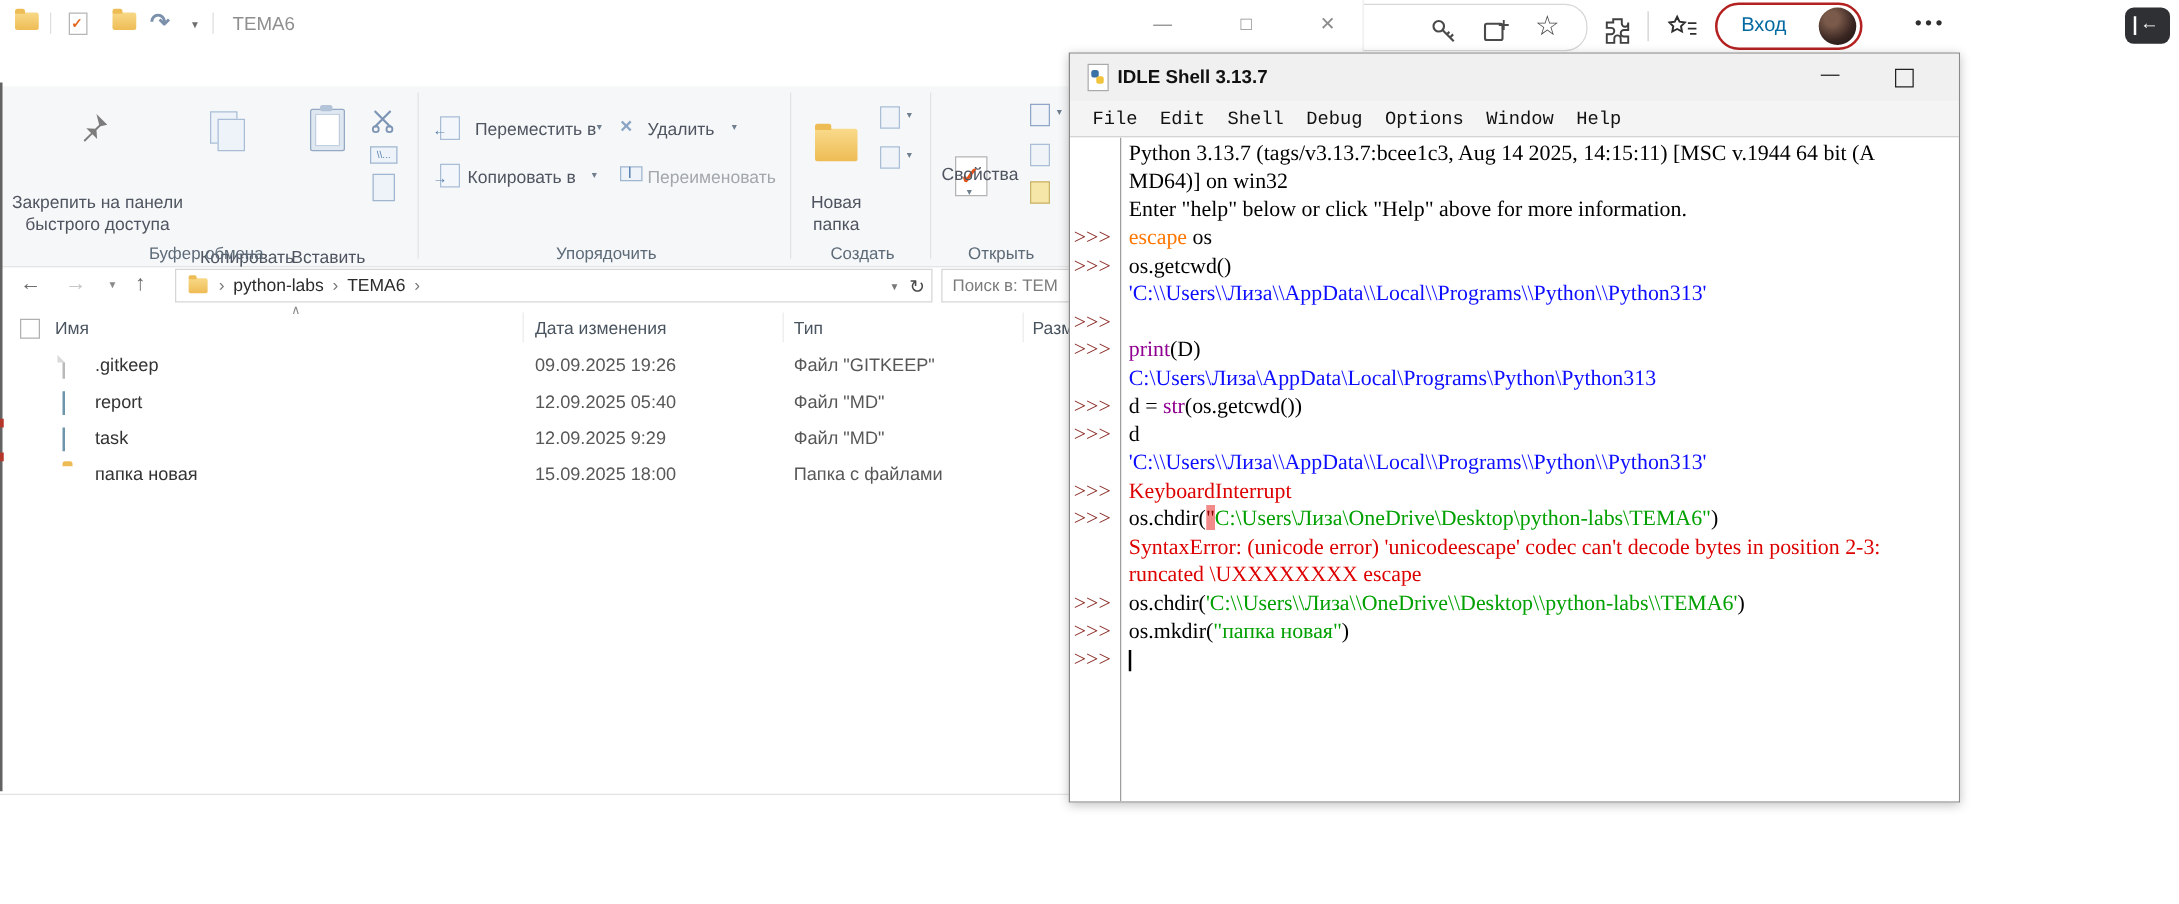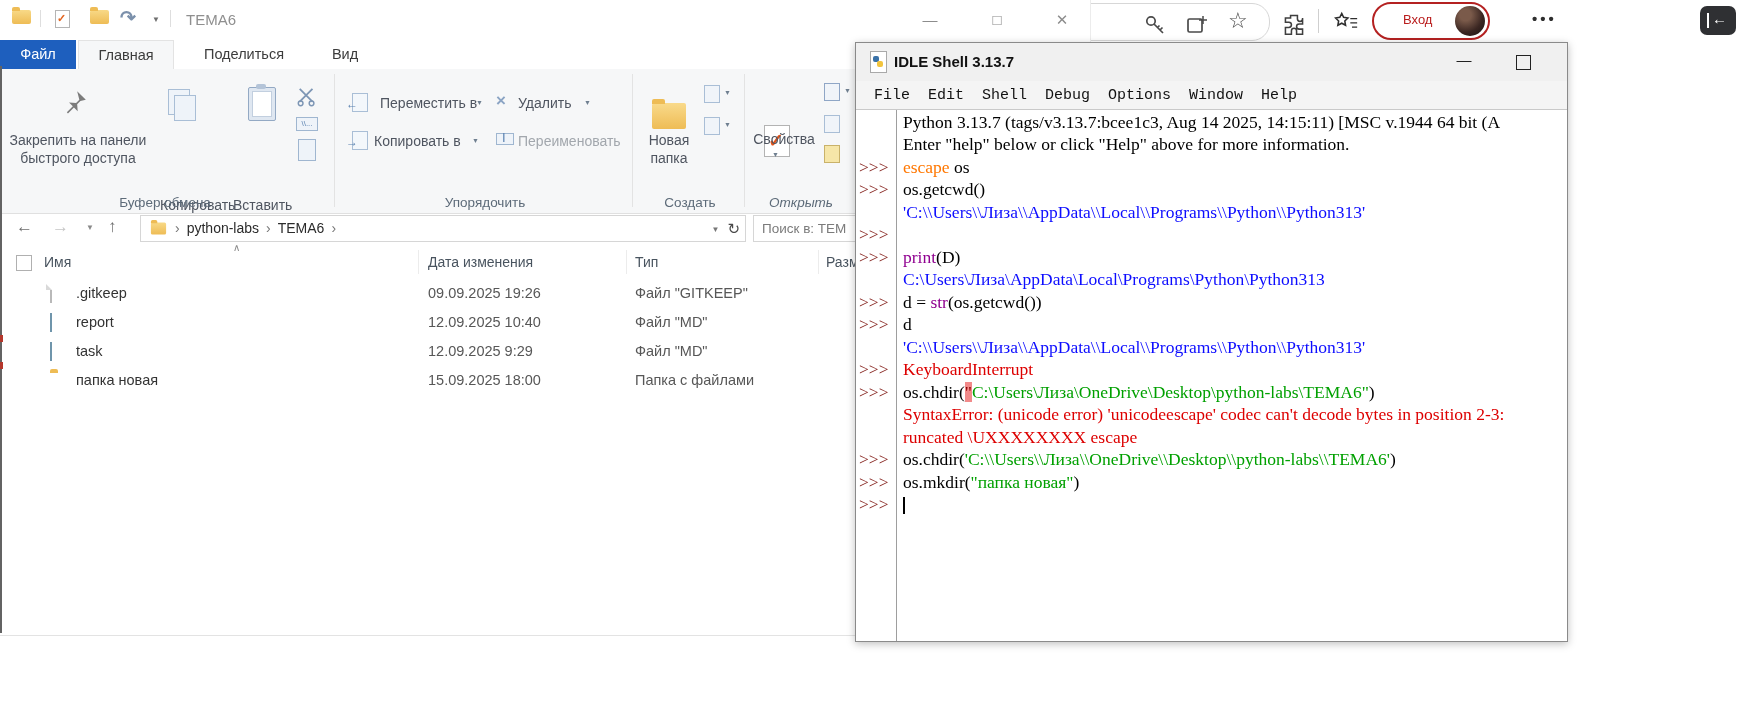--- a/index.html
+++ b/index.html
@@ -8,21 +8,21 @@
   .abs{position:absolute;}
 
   
   .browser{position:absolute;left:0;top:0;width:1743px;height:723px;z-index:1;}
   .addr-pill{position:absolute;left:1072px;top:3px;width:196px;height:36px;background:#fff;
              border:1px solid #d7d7d7;border-radius:18px;}
   .b-ic{position:absolute;top:9px;width:24px;height:24px;color:#4a4a4a;}
   .b-div{position:absolute;top:9px;width:1px;height:24px;background:#cfcfcf;}
   .signin{position:absolute;left:1372px;top:2px;width:118px;height:38px;border:2px solid #b42121;
           border-radius:20px;box-sizing:border-box;background:#fff;cursor:pointer;}
-  .signin-label{position:absolute;left:29px;top:8px;font-size:13px;color:#b91c1c;}
+  .signin-label{position:absolute;left:19px;top:8px;font-size:16px;color:#0369a1;}
   .avatar{position:absolute;right:3px;top:2px;width:30px;height:30px;border-radius:50%;
           background:radial-gradient(circle at 35% 30%,#7a5a4a 0 20%,#3a2622 60%,#17100e 100%);}
   .dots{position:absolute;left:1532px;top:10px;font-size:15px;letter-spacing:3px;color:#2f2f2f;font-weight:bold;}
   .sidebtn{position:absolute;left:1700px;top:6px;width:36px;height:29px;background:#2f3033;border-radius:7px;}
   .sidebtn .bar{position:absolute;left:7px;top:7px;width:2px;height:15px;background:#fff;}
   .sidebtn .arr{position:absolute;left:12px;top:4px;color:#fff;font-size:15px;}
 
   
   .explorer{position:absolute;left:0;top:0;width:1090px;height:635px;background:#fff;z-index:10;
             border-right:1px solid #ececec;border-bottom:1px solid #e3e3e3;}
@@ -45,21 +45,21 @@
   .tab-share{left:198px;width:92px;}
   .tab-view{left:320px;width:50px;}
 
   .ribbon{position:absolute;left:0;top:69px;width:100%;height:145px;background:#f6f7f8;
           border-bottom:1px solid #e0e0e0;box-sizing:border-box;}
   .rdiv{position:absolute;top:5px;width:1px;height:133px;background:#e3e3e3;}
   .rlabel{position:absolute;bottom:3px;font-size:13.5px;color:#5d6b79;text-align:center;}
   .rbtn-label{font-size:14px;color:#4f5560;}
   .rbtn-label.dis{color:#a2a7ad;}
   .pin-svg{position:absolute;left:62px;top:20px;}
-  .two-line{position:absolute;text-align:center;line-height:18px;}
+  .two-line{position:absolute;text-align:center;line-height:18px;margin-top:21px;}
   .ico-copy{position:absolute;width:20px;height:24px;background:#eef3f9;border:1px solid #a9bed6;}
   .ico-copy:before{content:"";position:absolute;left:5px;top:5px;width:20px;height:24px;background:#eef3f9;border:1px solid #a9bed6;}
   .ico-clip{position:absolute;width:26px;height:32px;background:#dfe7f1;border:1px solid #93a9c4;border-radius:2px;}
   .ico-clip:before{content:"";position:absolute;left:7px;top:-4px;width:10px;height:5px;background:#b4c4d8;border-radius:2px;}
   .ico-clip:after{content:"";position:absolute;left:3px;top:3px;right:3px;bottom:3px;background:#fff;border:1px solid #c2cfdf;}
   .sheet{position:absolute;width:14px;height:17px;background:#f3f7fb;border:1px solid #a9bed6;}
   .sheet .ar{position:absolute;left:-7px;top:3px;font-size:12px;color:#5b82b0;font-weight:bold;}
   .xdel{font-size:17px;color:#8ba4c4;font-weight:bold;}
   .ren-ico{width:16px;height:10px;border:1px solid #9fb6d0;background:#eef3f9;position:relative;}
   .ren-ico:after{content:"I";position:absolute;left:5px;top:-4px;font-size:13px;color:#5b82b0;}
@@ -178,26 +178,20 @@
         <div class="fold"></div>
       </div>
     <div class="qat-ic undo-ar" style="left:120px;top:6px;">↷</div>
     <div class="qat-ic caret-sm" style="left:152px;top:15px;">▼</div>
     <div class="qsep" style="left:170px;"></div>
     <div class="win-title">ТЕМА6</div>
     <div class="wc" style="left:915px;">—</div>
     <div class="wc" style="left:982px;">□</div>
     <div class="wc" style="left:1047px;">✕</div>
 
-    <div class="tabs">
-      <span class="tab tab-file">Файл</span>
-      <span class="tab tab-main">Главная</span>
-      <span class="tab tab-share">Поделиться</span>
-      <span class="tab tab-view">Вид</span>
-    </div>
 
     <div class="ribbon">
 
       <svg class="pin-svg" width="26" height="26" viewBox="0 0 24 24">
         <path d="M14 2l8 8-5 1-3 3 .5 6.5L11 17l-5.5 5.5-1-1L10 16l-3.5-3.5L13 13l3-3z" fill="#7c7c7c"></path>
       </svg>
       <div class="two-line rbtn-label" style="left:4px;top:62px;width:148px;">Закрепить на панели быстрого доступа</div>
       <div class="ico-copy" style="left:168px;top:20px;"></div>
       <div class="abs rbtn-label" style="left:160px;top:128px;">Копировать</div>
       <div class="ico-clip" style="left:248px;top:18px;"></div>
@@ -244,21 +238,21 @@
       <div class="abs rbtn-label" style="left:748px;top:62px;width:72px;text-align:center;">Свойства</div>
       <span class="abs mini-car" style="left:772px;top:82px;">▼</span>
       <div class="mini-ico" style="left:824px;top:14px;border-color:#8fa6c6;"></div>
       <span class="mini-car" style="left:844px;top:18px;">▼</span>
       <div class="mini-ico" style="left:824px;top:46px;"></div>
       <div class="mini-ico" style="left:824px;top:76px;background:#f6e6a8;border-color:#c9b26a;"></div>
 
       <div class="rlabel" style="left:30px;width:270px;">Буфер обмена</div>
       <div class="rlabel" style="left:360px;width:250px;">Упорядочить</div>
       <div class="rlabel" style="left:640px;width:100px;">Создать</div>
-      <div class="rlabel" style="left:756px;width:90px;font-style:italic;">Открыть</div>
+      <div class="rlabel" style="left:756px;width:90px;">Открыть</div>
     </div>
 
     <div class="addr-row">
       <span class="nav-ar" style="left:16px;color:#6e6e6e;">←</span>
       <span class="nav-ar" style="left:52px;color:#c6c6c6;">→</span>
       <span class="abs" style="left:86px;top:9px;font-size:8px;color:#8a8a8a;">▼</span>
       <span class="nav-ar" style="left:108px;color:#6e6e6e;">↑</span>
       <div class="addr-box">
         <div class="addr-inner">
           <span class="icon-folder" style="transform:scale(0.8);"></span>
@@ -292,21 +286,21 @@
   <div class="frow">
     <span class="fic"><span class="icon-file"></span></span>
     <span class="fname">.gitkeep</span>
     <span class="fdate">09.09.2025 19:26</span>
     <span class="ftype">Файл "GITKEEP"</span>
   </div>
 
   <div class="frow">
     <span class="fic"><span class="icon-md"></span></span>
     <span class="fname">report</span>
-    <span class="fdate">12.09.2025 10:40</span>
+    <span class="fdate">12.09.2025 05:40</span>
     <span class="ftype">Файл "MD"</span>
   </div>
 
   <div class="frow">
     <span class="fic"><span class="icon-md"></span></span>
     <span class="fname">task</span>
     <span class="fdate">12.09.2025 9:29</span>
     <span class="ftype">Файл "MD"</span>
   </div>
 
@@ -341,20 +335,24 @@
       <span class="menu-item">Help</span>
     </div>
     <div class="console" id="console">
       <div class="gutline"></div>
     <div class="crow">
           <span class="gut"></span>
           <span class="code"><span class="c-k">Python 3.13.7 (tags/v3.13.7:bcee1c3, Aug 14 2025, 14:15:11) [MSC v.1944 64 bit (A</span></span>
         </div>
         <div class="crow">
           <span class="gut"></span>
+          <span class="code"><span class="c-k">MD64)] on win32</span></span>
+        </div>
+        <div class="crow">
+          <span class="gut"></span>
           <span class="code"><span class="c-k">Enter "help" below or click "Help" above for more information.</span></span>
         </div>
         <div class="crow">
           <span class="gut">&gt;&gt;&gt;</span>
           <span class="code"><span class="c-kw">escape</span><span class="c-k"> os</span></span>
         </div>
         <div class="crow">
           <span class="gut">&gt;&gt;&gt;</span>
           <span class="code"><span class="c-k">os.getcwd()</span></span>
         </div>

